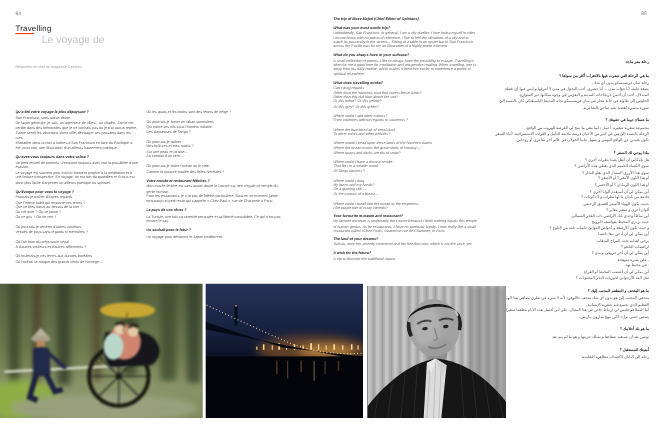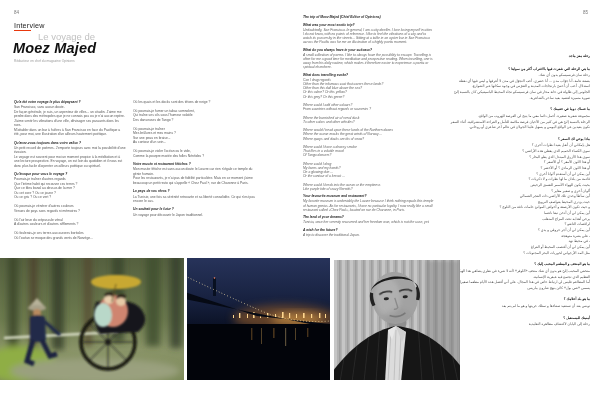--- a/index.html
+++ b/index.html
@@ -41,24 +41,23 @@
   #photo-portrait{left:334px;top:260px;width:126px;height:120px;}
 </style>
 </head>
 <body>
 
 <div class="spread">
 
   <div class="pagenum" id="pagenum-left">84</div>
   <div class="pagenum" id="pagenum-right">85</div>
 
-  <div class="kicker">Interview</div>
+  <div class="kicker">Travelling</div>
   <div class="kicker-rule"></div>
   <div class="title-prefix">Le voyage de</div>
-  <div class="title-name">Moez Majed</div>
   <div class="subtitle">Rédacteur en chef du magazine Opinions</div>
 
   <div class="col" id="col-fr-1">
     <div class="qa">
       <div class="q">Qu'a été votre voyage le plus dépaysant ?</div>
       <div class="a">San Francisco, sans aucun doute.
 De façon générale, je suis, un arpenteur de villes... un citadin. J'aime me perdre dans des métropoles que je ne connais pas ou je n'ai aucun repère. J'aime sentir les vibrations d'une ville, dévisager ses passants dans les rues.
 M'attabler dans un bar à huîtres à San Francisco en face du Pacifique a été, pour moi, une illustration d'un ailleurs hautement poétique.</div>
     </div>
     <div class="qa">

